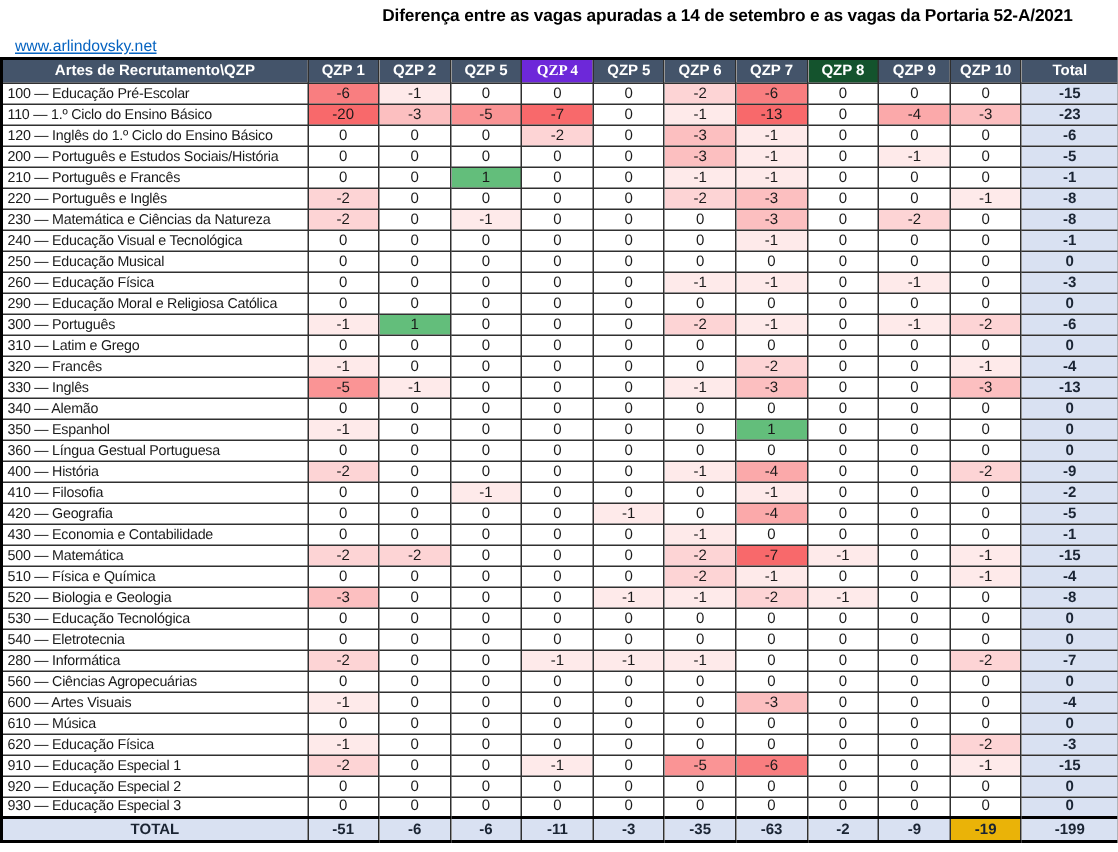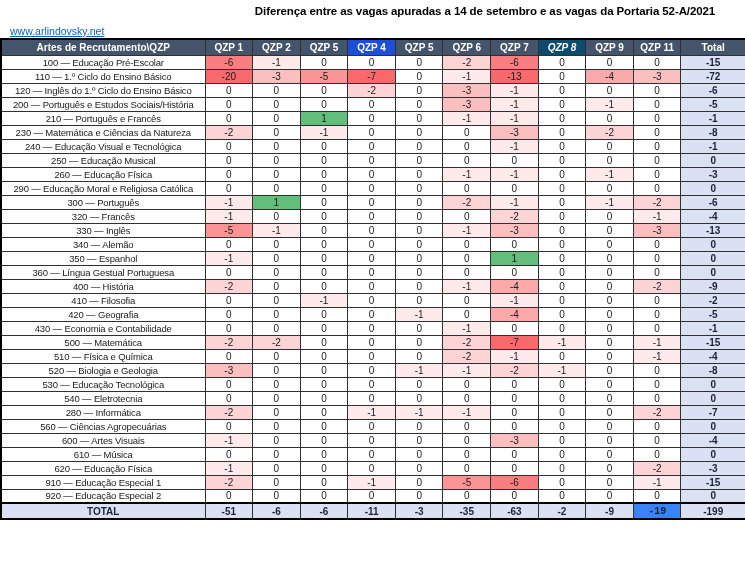--- a/index.html
+++ b/index.html
@@ -32,21 +32,21 @@
   }
   .grid thead th {
     font-weight: bold; font-size: 10px; height: 16px;
     text-align: center; padding: 0 2px;
   }
   .grid tbody td {
     height: 14px; font-size: 10px; text-align: center;
     padding: 0 1px; color: #1a1a1a; background: #ffffff;
   }
   .grid tbody td.label {
-    text-align: center; padding: 0 3px;
+    text-align: left; padding: 0 3px;
     font-size: 9.5px; letter-spacing: -0.15px;
   }
   .grid td.total-col { font-weight: bold; color: #1a2433; }
   .grid tfoot td {
     font-weight: bold; font-size: 10px; height: 16px;
     text-align: center; color: #1a2433;
     border-top: 2px solid #000000; border-bottom: 2px solid #000000;
   }
 </style>
 </head>
@@ -72,27 +72,27 @@
         <col style="width:47.6px">
       <col style="width:47.6px">
       <col style="width:65px">
     </colgroup>
     <thead>
       <tr id="header-row">
         <th style="background: rgb(68, 84, 106); color: rgb(255, 255, 255);">Artes de Recrutamento\QZP</th>
         <th style="background: rgb(68, 84, 106); color: rgb(255, 255, 255);">QZP 1</th>
           <th style="background: rgb(68, 84, 106); color: rgb(255, 255, 255);">QZP 2</th>
           <th style="background: rgb(68, 84, 106); color: rgb(255, 255, 255);">QZP 5</th>
-          <th style="background: #1d4ed8; color: rgb(255, 255, 255);">QZP 4</th>
+          <th style="background: #6d28d9; color: rgb(255, 255, 255); font-family: Liberation Serif, serif;">QZP 4</th>
           <th style="background: rgb(68, 84, 106); color: rgb(255, 255, 255);">QZP 5</th>
           <th style="background: rgb(68, 84, 106); color: rgb(255, 255, 255);">QZP 6</th>
           <th style="background: rgb(68, 84, 106); color: rgb(255, 255, 255);">QZP 7</th>
-          <th style="background: #0c4a6e; color: rgb(255, 255, 255); font-style: italic;">QZP 8</th>
+          <th style="background: #14532d; color: rgb(255, 255, 255);">QZP 8</th>
           <th style="background: rgb(68, 84, 106); color: rgb(255, 255, 255);">QZP 9</th>
-          <th style="background: rgb(68, 84, 106); color: rgb(255, 255, 255);">QZP 11</th>
+          <th style="background: rgb(68, 84, 106); color: rgb(255, 255, 255);">QZP 10</th>
           <th id="total-header" style="background: rgb(68, 84, 106); color: rgb(255, 255, 255);">Total</th>
       </tr>
     </thead>
     <tbody id="table-body">
         <tr>
           <td class="label">100 — Educação Pré-Escolar</td>
           <td style="background: rgb(249, 126, 128);">-6</td>
           <td style="background: rgb(254, 234, 234);">-1</td>
           <td style="background: rgb(255, 255, 255);">0</td>
           <td style="background: rgb(255, 255, 255);">0</td>
@@ -109,21 +109,21 @@
           <td style="background: rgb(248, 105, 107);">-20</td>
           <td style="background: rgb(252, 191, 192);">-3</td>
           <td style="background: rgb(250, 148, 149);">-5</td>
           <td style="background: rgb(248, 105, 107);">-7</td>
           <td style="background: rgb(255, 255, 255);">0</td>
           <td style="background: rgb(254, 234, 234);">-1</td>
           <td style="background: rgb(248, 105, 107);">-13</td>
           <td style="background: rgb(255, 255, 255);">0</td>
           <td style="background: rgb(251, 169, 170);">-4</td>
           <td style="background: rgb(252, 191, 192);">-3</td>
-          <td class="total-col" style="background: rgb(217, 225, 242);">-72</td>
+          <td class="total-col" style="background: rgb(217, 225, 242);">-23</td>
         </tr>
         <tr>
           <td class="label">120 — Inglês do 1.º Ciclo do Ensino Básico</td>
           <td style="background: rgb(255, 255, 255);">0</td>
           <td style="background: rgb(255, 255, 255);">0</td>
           <td style="background: rgb(255, 255, 255);">0</td>
           <td style="background: rgb(253, 212, 213);">-2</td>
           <td style="background: rgb(255, 255, 255);">0</td>
           <td style="background: rgb(252, 191, 192);">-3</td>
           <td style="background: rgb(254, 234, 234);">-1</td>
@@ -154,20 +154,34 @@
           <td style="background: rgb(255, 255, 255);">0</td>
           <td style="background: rgb(255, 255, 255);">0</td>
           <td style="background: rgb(254, 234, 234);">-1</td>
           <td style="background: rgb(254, 234, 234);">-1</td>
           <td style="background: rgb(255, 255, 255);">0</td>
           <td style="background: rgb(255, 255, 255);">0</td>
           <td style="background: rgb(255, 255, 255);">0</td>
           <td class="total-col" style="background: rgb(217, 225, 242);">-1</td>
         </tr>
         <tr>
+          <td class="label">220 — Português e Inglês</td>
+          <td style="background: rgb(253, 212, 213);">-2</td>
+          <td style="background: rgb(255, 255, 255);">0</td>
+          <td style="background: rgb(255, 255, 255);">0</td>
+          <td style="background: rgb(255, 255, 255);">0</td>
+          <td style="background: rgb(255, 255, 255);">0</td>
+          <td style="background: rgb(253, 212, 213);">-2</td>
+          <td style="background: rgb(252, 191, 192);">-3</td>
+          <td style="background: rgb(255, 255, 255);">0</td>
+          <td style="background: rgb(255, 255, 255);">0</td>
+          <td style="background: rgb(254, 234, 234);">-1</td>
+          <td class="total-col" style="background: rgb(217, 225, 242);">-8</td>
+        </tr>
+        <tr>
           <td class="label">230 — Matemática e Ciências da Natureza</td>
           <td style="background: rgb(253, 212, 213);">-2</td>
           <td style="background: rgb(255, 255, 255);">0</td>
           <td style="background: rgb(254, 234, 234);">-1</td>
           <td style="background: rgb(255, 255, 255);">0</td>
           <td style="background: rgb(255, 255, 255);">0</td>
           <td style="background: rgb(255, 255, 255);">0</td>
           <td style="background: rgb(252, 191, 192);">-3</td>
           <td style="background: rgb(255, 255, 255);">0</td>
           <td style="background: rgb(253, 212, 213);">-2</td>
@@ -236,20 +250,34 @@
           <td style="background: rgb(99, 190, 123);">1</td>
           <td style="background: rgb(255, 255, 255);">0</td>
           <td style="background: rgb(255, 255, 255);">0</td>
           <td style="background: rgb(255, 255, 255);">0</td>
           <td style="background: rgb(253, 212, 213);">-2</td>
           <td style="background: rgb(254, 234, 234);">-1</td>
           <td style="background: rgb(255, 255, 255);">0</td>
           <td style="background: rgb(254, 234, 234);">-1</td>
           <td style="background: rgb(253, 212, 213);">-2</td>
           <td class="total-col" style="background: rgb(217, 225, 242);">-6</td>
+        </tr>
+        <tr>
+          <td class="label">310 — Latim e Grego</td>
+          <td style="background: rgb(255, 255, 255);">0</td>
+          <td style="background: rgb(255, 255, 255);">0</td>
+          <td style="background: rgb(255, 255, 255);">0</td>
+          <td style="background: rgb(255, 255, 255);">0</td>
+          <td style="background: rgb(255, 255, 255);">0</td>
+          <td style="background: rgb(255, 255, 255);">0</td>
+          <td style="background: rgb(255, 255, 255);">0</td>
+          <td style="background: rgb(255, 255, 255);">0</td>
+          <td style="background: rgb(255, 255, 255);">0</td>
+          <td style="background: rgb(255, 255, 255);">0</td>
+          <td class="total-col" style="background: rgb(217, 225, 242);">0</td>
         </tr>
         <tr>
           <td class="label">320 — Francês</td>
           <td style="background: rgb(254, 234, 234);">-1</td>
           <td style="background: rgb(255, 255, 255);">0</td>
           <td style="background: rgb(255, 255, 255);">0</td>
           <td style="background: rgb(255, 255, 255);">0</td>
           <td style="background: rgb(255, 255, 255);">0</td>
           <td style="background: rgb(255, 255, 255);">0</td>
           <td style="background: rgb(253, 212, 213);">-2</td>
@@ -519,20 +547,34 @@
           <td style="background: rgb(255, 255, 255);">0</td>
           <td style="background: rgb(250, 148, 149);">-5</td>
           <td style="background: rgb(249, 126, 128);">-6</td>
           <td style="background: rgb(255, 255, 255);">0</td>
           <td style="background: rgb(255, 255, 255);">0</td>
           <td style="background: rgb(254, 234, 234);">-1</td>
           <td class="total-col" style="background: rgb(217, 225, 242);">-15</td>
         </tr>
         <tr>
           <td class="label">920 — Educação Especial 2</td>
+          <td style="background: rgb(255, 255, 255);">0</td>
+          <td style="background: rgb(255, 255, 255);">0</td>
+          <td style="background: rgb(255, 255, 255);">0</td>
+          <td style="background: rgb(255, 255, 255);">0</td>
+          <td style="background: rgb(255, 255, 255);">0</td>
+          <td style="background: rgb(255, 255, 255);">0</td>
+          <td style="background: rgb(255, 255, 255);">0</td>
+          <td style="background: rgb(255, 255, 255);">0</td>
+          <td style="background: rgb(255, 255, 255);">0</td>
+          <td style="background: rgb(255, 255, 255);">0</td>
+          <td class="total-col" style="background: rgb(217, 225, 242);">0</td>
+        </tr>
+        <tr>
+          <td class="label">930 — Educação Especial 3</td>
           <td style="background: rgb(255, 255, 255);">0</td>
           <td style="background: rgb(255, 255, 255);">0</td>
           <td style="background: rgb(255, 255, 255);">0</td>
           <td style="background: rgb(255, 255, 255);">0</td>
           <td style="background: rgb(255, 255, 255);">0</td>
           <td style="background: rgb(255, 255, 255);">0</td>
           <td style="background: rgb(255, 255, 255);">0</td>
           <td style="background: rgb(255, 255, 255);">0</td>
           <td style="background: rgb(255, 255, 255);">0</td>
           <td style="background: rgb(255, 255, 255);">0</td>
@@ -544,19 +586,19 @@
         <td class="t-label" style="background: rgb(217, 225, 242);">TOTAL</td>
       <td style="background: rgb(217, 225, 242);">-51</td>
           <td style="background: rgb(217, 225, 242);">-6</td>
           <td style="background: rgb(217, 225, 242);">-6</td>
           <td style="background: rgb(217, 225, 242);">-11</td>
           <td style="background: rgb(217, 225, 242);">-3</td>
           <td style="background: rgb(217, 225, 242);">-35</td>
           <td style="background: rgb(217, 225, 242);">-63</td>
           <td style="background: rgb(217, 225, 242);">-2</td>
           <td style="background: rgb(217, 225, 242);">-9</td>
-          <td style="background: #3b82f6; font-family: Liberation Mono, monospace;">-19</td>
+          <td style="background: #eab308;">-19</td>
           <td style="background: rgb(217, 225, 242);">-199</td>
         </tr>
     </tfoot>
   </table>
 
 </div>
 
 </body></html>

